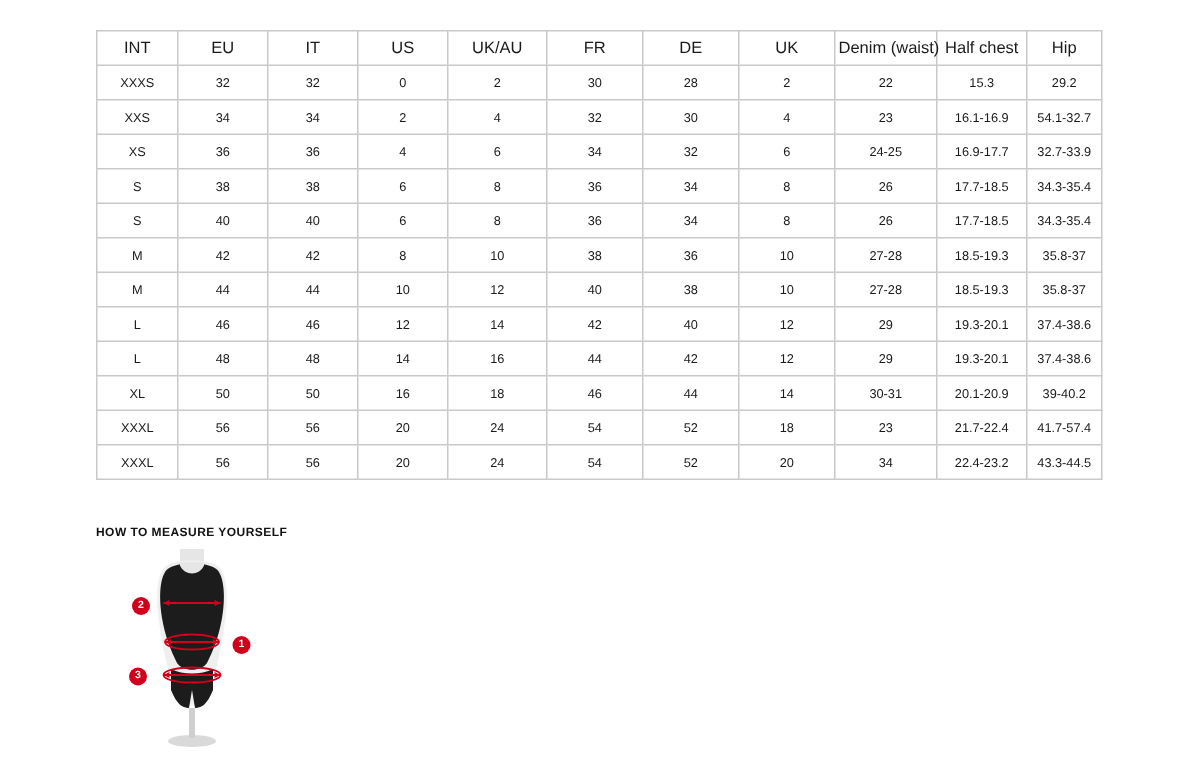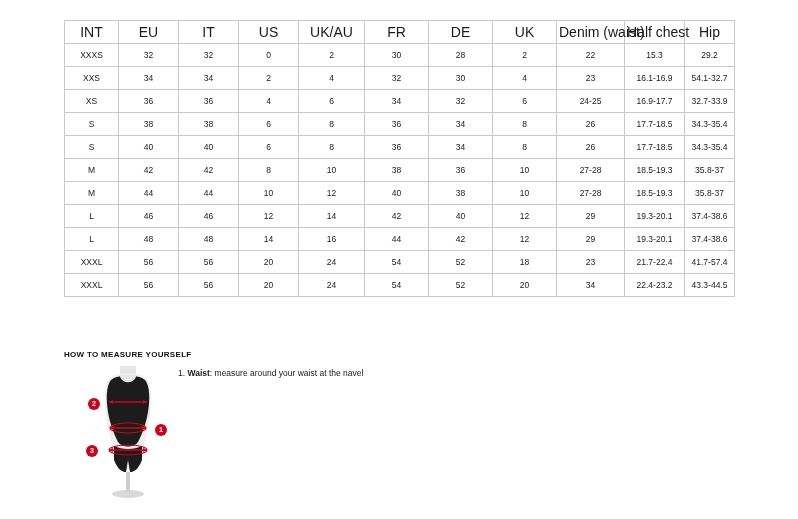--- a/index.html
+++ b/index.html
@@ -39,21 +39,21 @@
     height: 22px;
     text-align: center;
     vertical-align: middle;
     font-size: 8.5px;
     font-weight: normal;
     color: #1a1a1a;
     padding: 0 2px;
     white-space: nowrap;
   }
   table.size-table th {
-    font-size: 14px;
+    font-size: 11px;
     font-weight: normal;
   }
   
   col.c0 { width: 54px; }
   col.c1 { width: 60px; }
   col.c2 { width: 60px; }
   col.c3 { width: 60px; }
   col.c4 { width: 66px; }
   col.c5 { width: 64px; }
   col.c6 { width: 64px; }
@@ -261,20 +261,33 @@
           <td>14</td>
           <td>16</td>
           <td>44</td>
           <td>42</td>
           <td>12</td>
           <td>29</td>
           <td>19.3-20.1</td>
           <td>37.4-38.6</td>
         </tr>
         <tr>
+          <td>XL</td>
+          <td>50</td>
+          <td>50</td>
+          <td>16</td>
+          <td>18</td>
+          <td>46</td>
+          <td>44</td>
+          <td>14</td>
+          <td>30-31</td>
+          <td>20.1-20.9</td>
+          <td>39-40.2</td>
+        </tr>
+        <tr>
           <td>XXXL</td>
           <td>56</td>
           <td>56</td>
           <td>20</td>
           <td>24</td>
           <td>54</td>
           <td>52</td>
           <td>18</td>
           <td>23</td>
           <td>21.7-22.4</td>
@@ -329,19 +342,15 @@
       <polygon points="67,90 63,88 63,92" fill="#d0021b"></polygon>
       <ellipse cx="48" cy="90" rx="19" ry="5" fill="none" stroke="#d0021b" stroke-width="1.2"></ellipse>
     </svg>
   </div>
 
   <div class="badge badge-1">1</div>
   <div class="badge badge-2">2</div>
   <div class="badge badge-3">3</div>
 
   <div class="howto-body">
-    <div class="howto-line">
-      <span>1.</span>
-      <b>Waist</b><span>: measure around your waist at the navel</span>
-    </div>
   </div>
 
 </div>
 
 </body></html>

